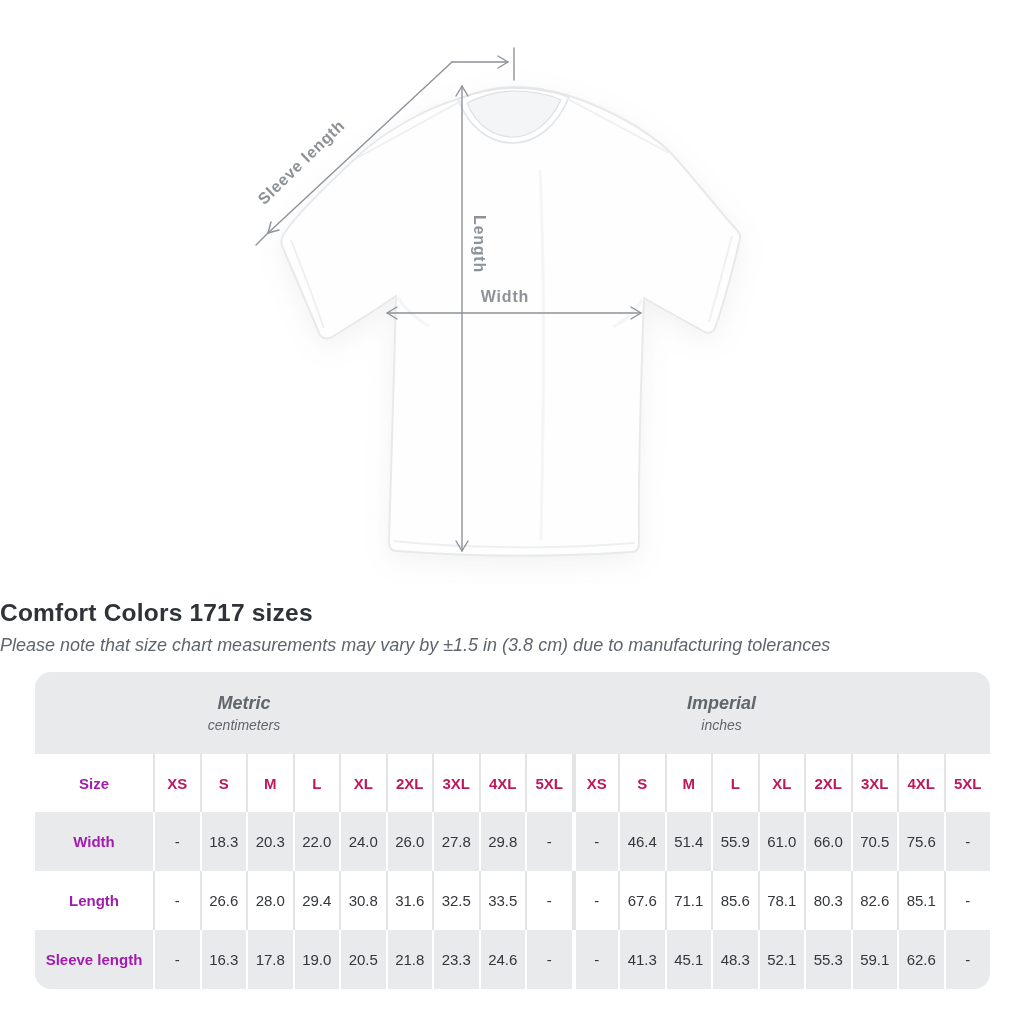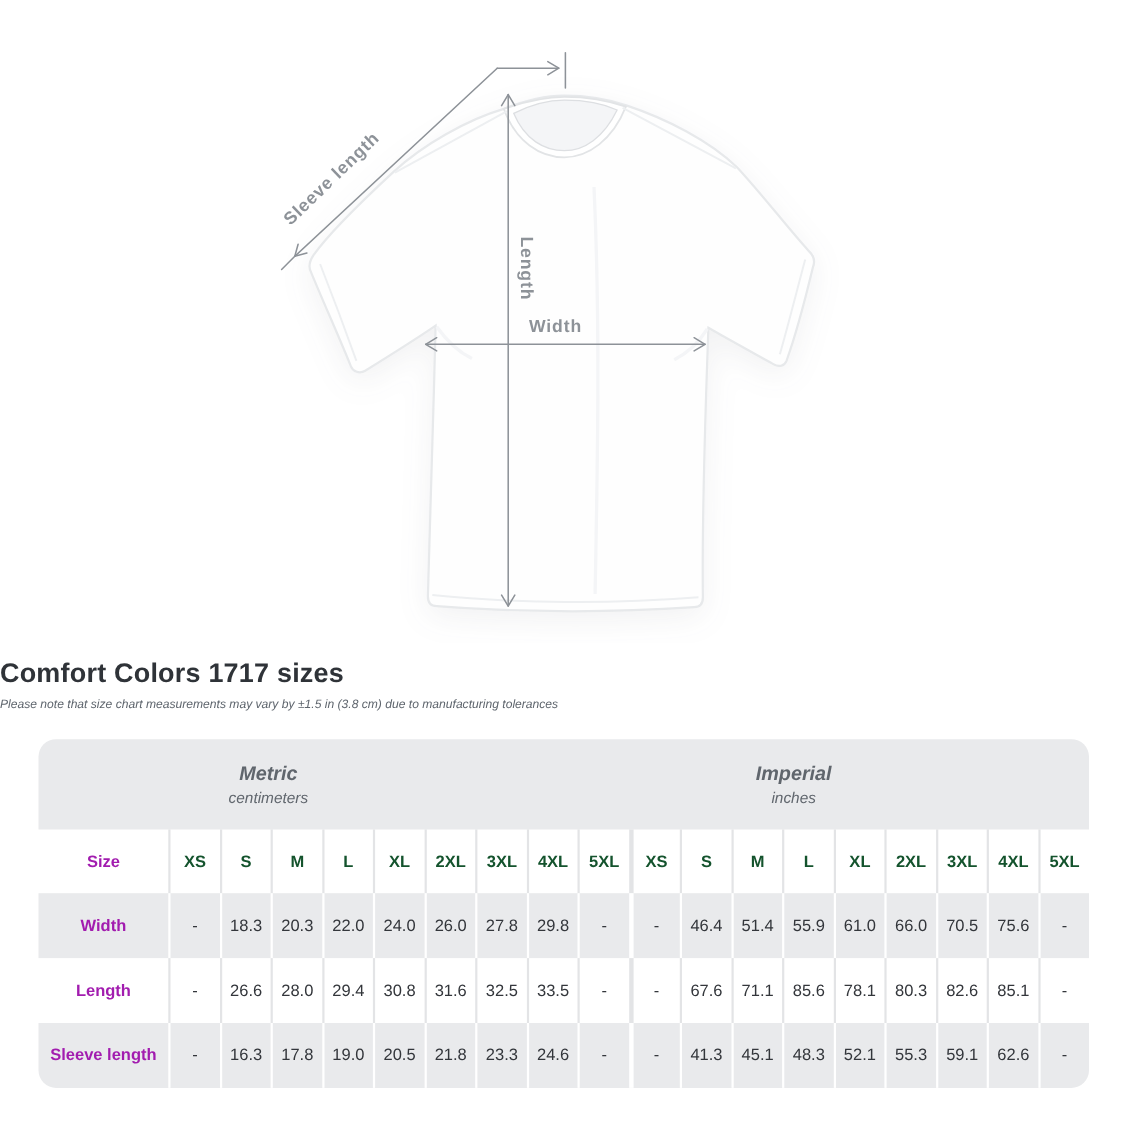--- a/index.html
+++ b/index.html
@@ -12,39 +12,39 @@
   .shirt-body{fill:#fefefe;stroke:#e7e9eb;stroke-width:2;
     filter:drop-shadow(0 8px 14px rgba(70,76,86,.07));}
   .seam{fill:none;stroke:#edeff1;stroke-width:1.8;}
   .crease{fill:none;stroke:#f4f5f7;stroke-width:3;}
   .measure line,.measure polyline{stroke:#8d9298;stroke-width:1.4;fill:none;
     stroke-linecap:round;stroke-linejoin:round;}
   .measure text{fill:#8d9298;font-weight:bold;font-size:16px;letter-spacing:.8px;}
   
   .heading{position:absolute;top:599px;left:0;width:1024px;text-align:left;}
   .heading h1{margin:0;font-size:24.5px;font-weight:bold;color:#2f3338;letter-spacing:.2px;}
-  .heading p{margin:8px 0 0;font-size:11px;font-style:italic;color:#5e656d;}
+  .heading p{margin:8px 0 0;font-size:18px;font-style:italic;color:#5e656d;}
   
   .size-table{position:absolute;left:35px;top:672px;width:955px;--stripe:#e9eaec;}
   .band{display:flex;height:82px;background:var(--stripe);
     border-radius:16px 16px 0 0;color:#60666d;}
   .band-half{display:flex;flex-direction:column;align-items:center;
     justify-content:center;gap:3px;}
   .band-half.imperial{width:537px;}
   .band-half.metric{width:418px;}
   .sec-title{font-size:18px;font-weight:bold;font-style:italic;}
   .sec-unit{font-size:14px;font-style:italic;}
   .row{display:grid;grid-template-columns:118px repeat(18,1fr);--sep:#e3e4e6;}
   .row.gray{background:var(--stripe);--sep:#ffffff;}
   .row.last{border-radius:0 0 16px 16px;overflow:hidden;}
   .cell{height:59px;display:flex;align-items:center;justify-content:center;
     border-left:2px solid var(--sep);font-size:15px;color:#33363b;}
   .row.rh .cell{height:58px;}
   .cell.label{border-left:none;font-weight:bold;color:#a21caf;font-size:15px;}
-  .cell.h{font-weight:bold;color:#14532d;text-align:center;}
+  .cell.h{font-weight:bold;color:#be185d;text-align:center;}
   .cell.sepwide{border-left-width:4px;}
 </style>
 </head>
 <body>
 
 <svg class="figure" width="1024" height="585" viewBox="0 0 1024 585">
   <g>
     <path class="shirt-body" d="
       M 458 99
       C 424 109 384 132 358 156

